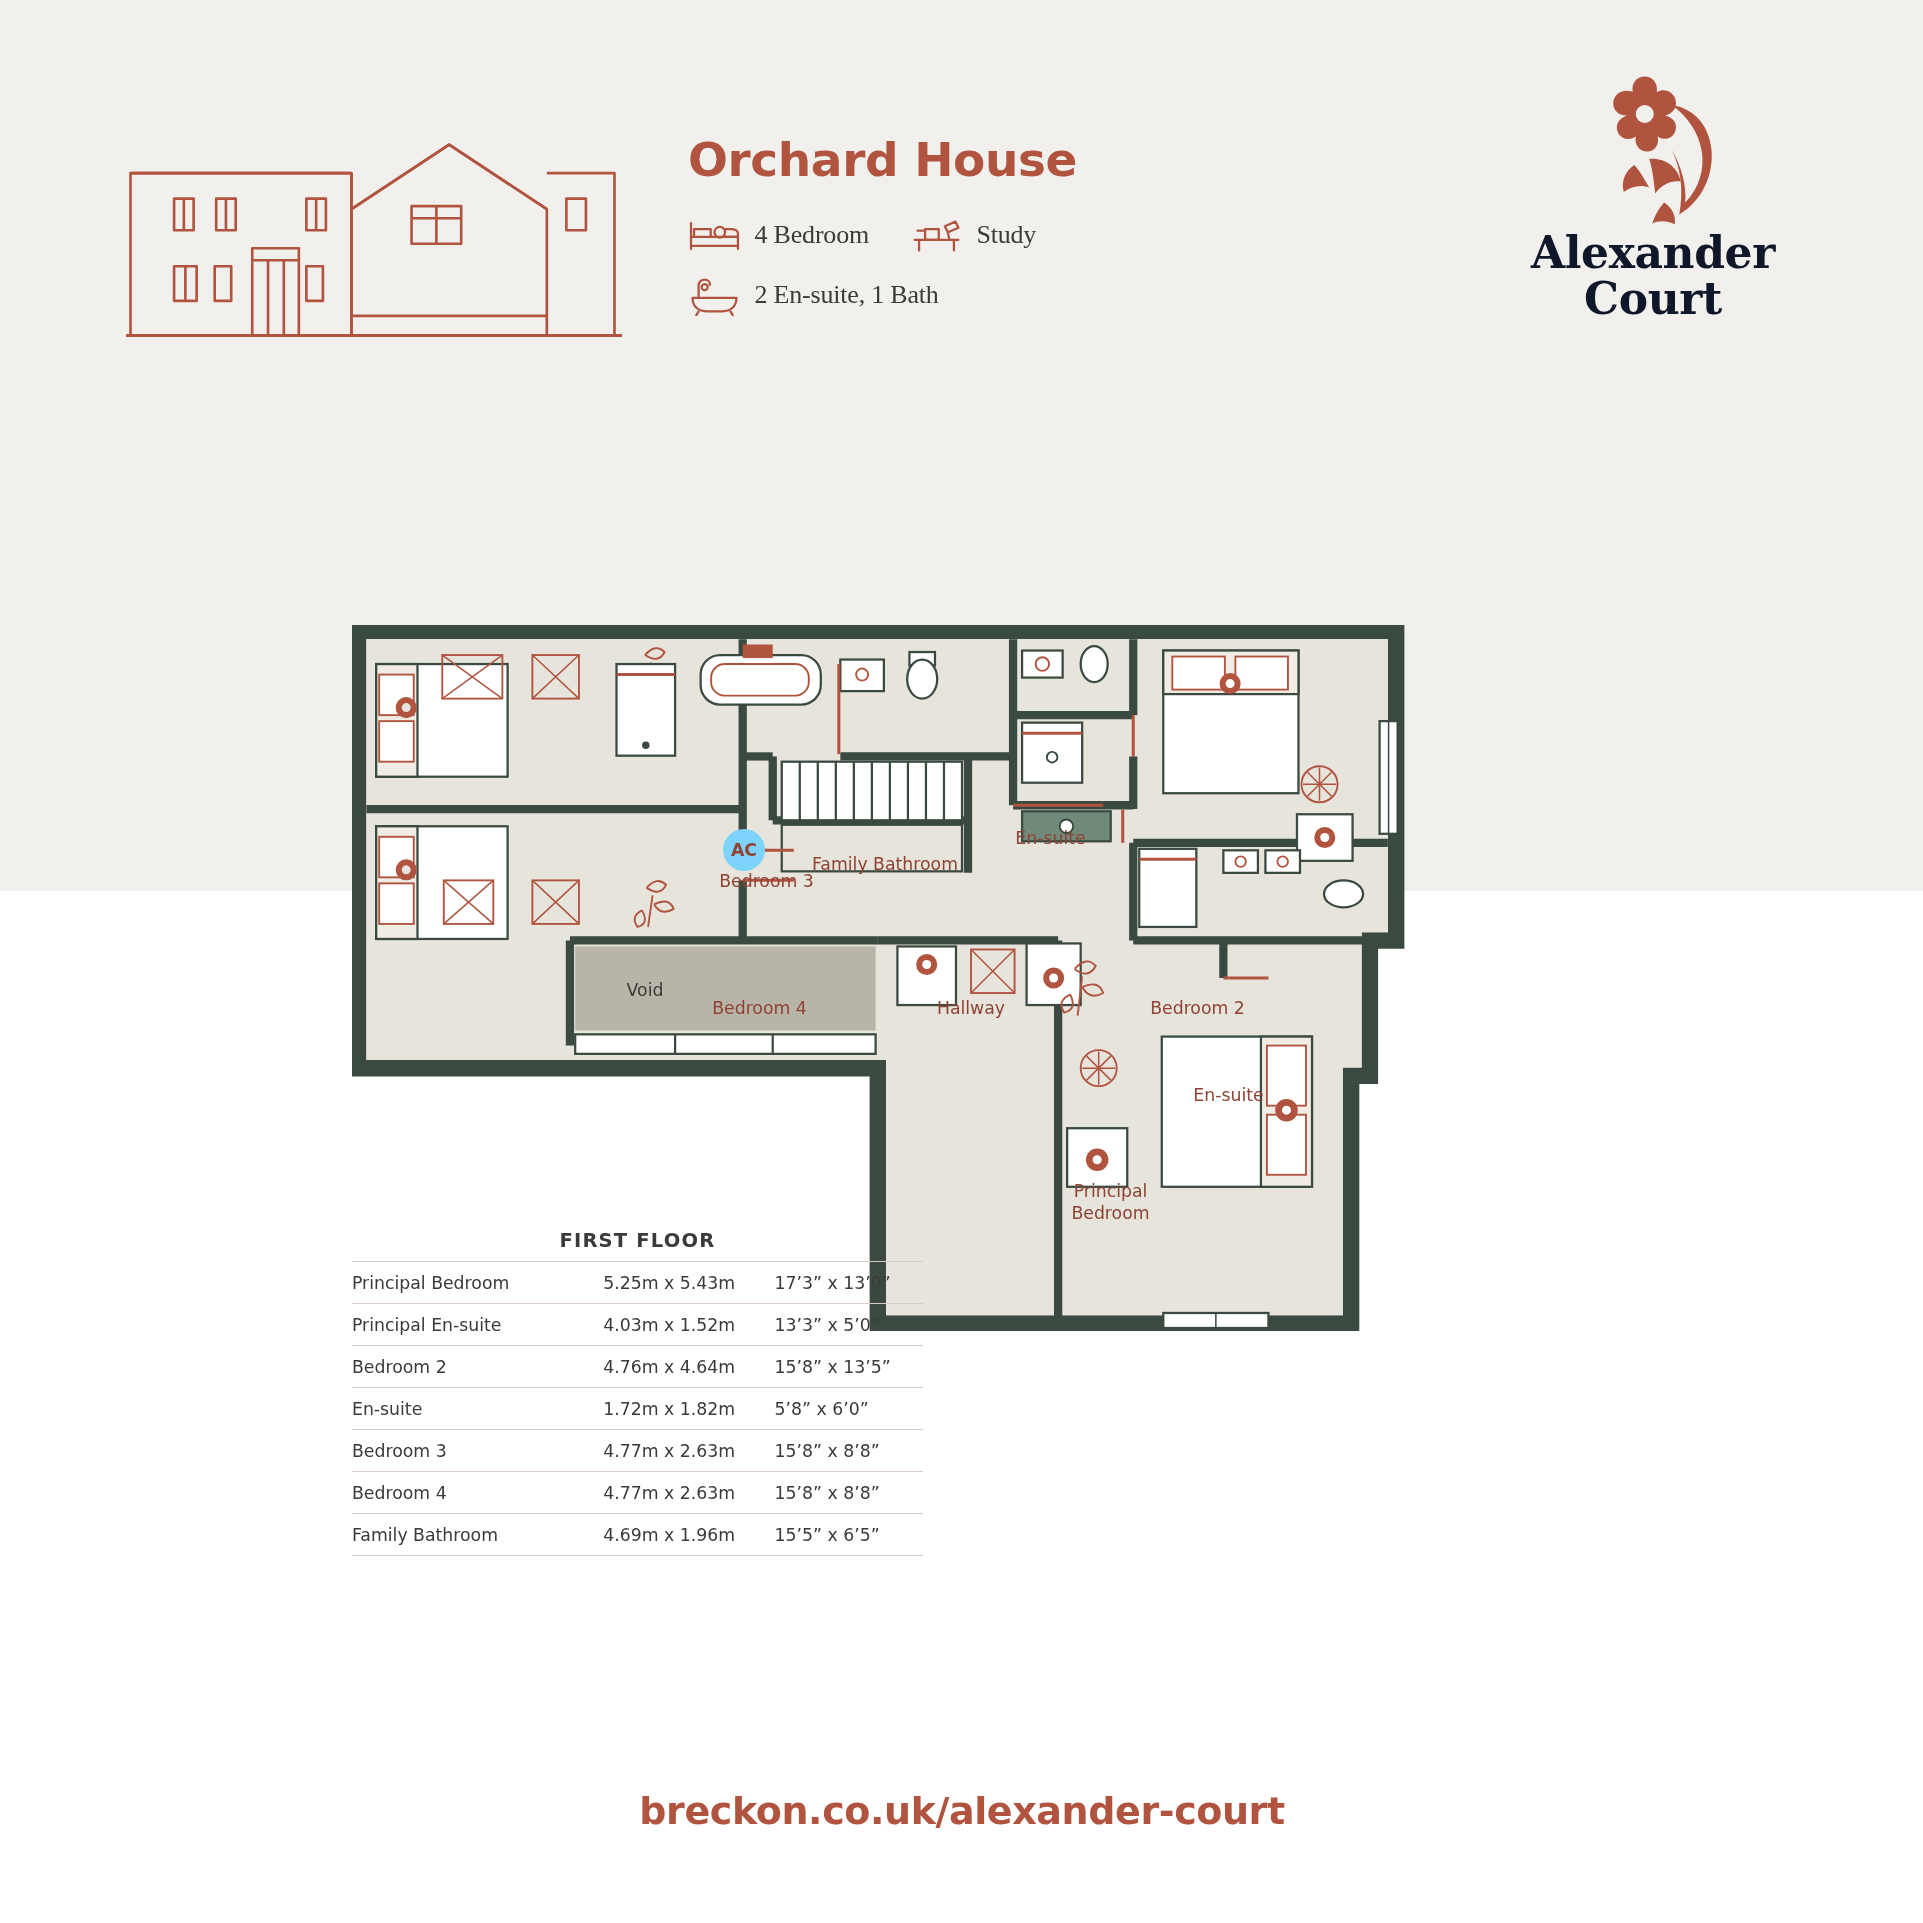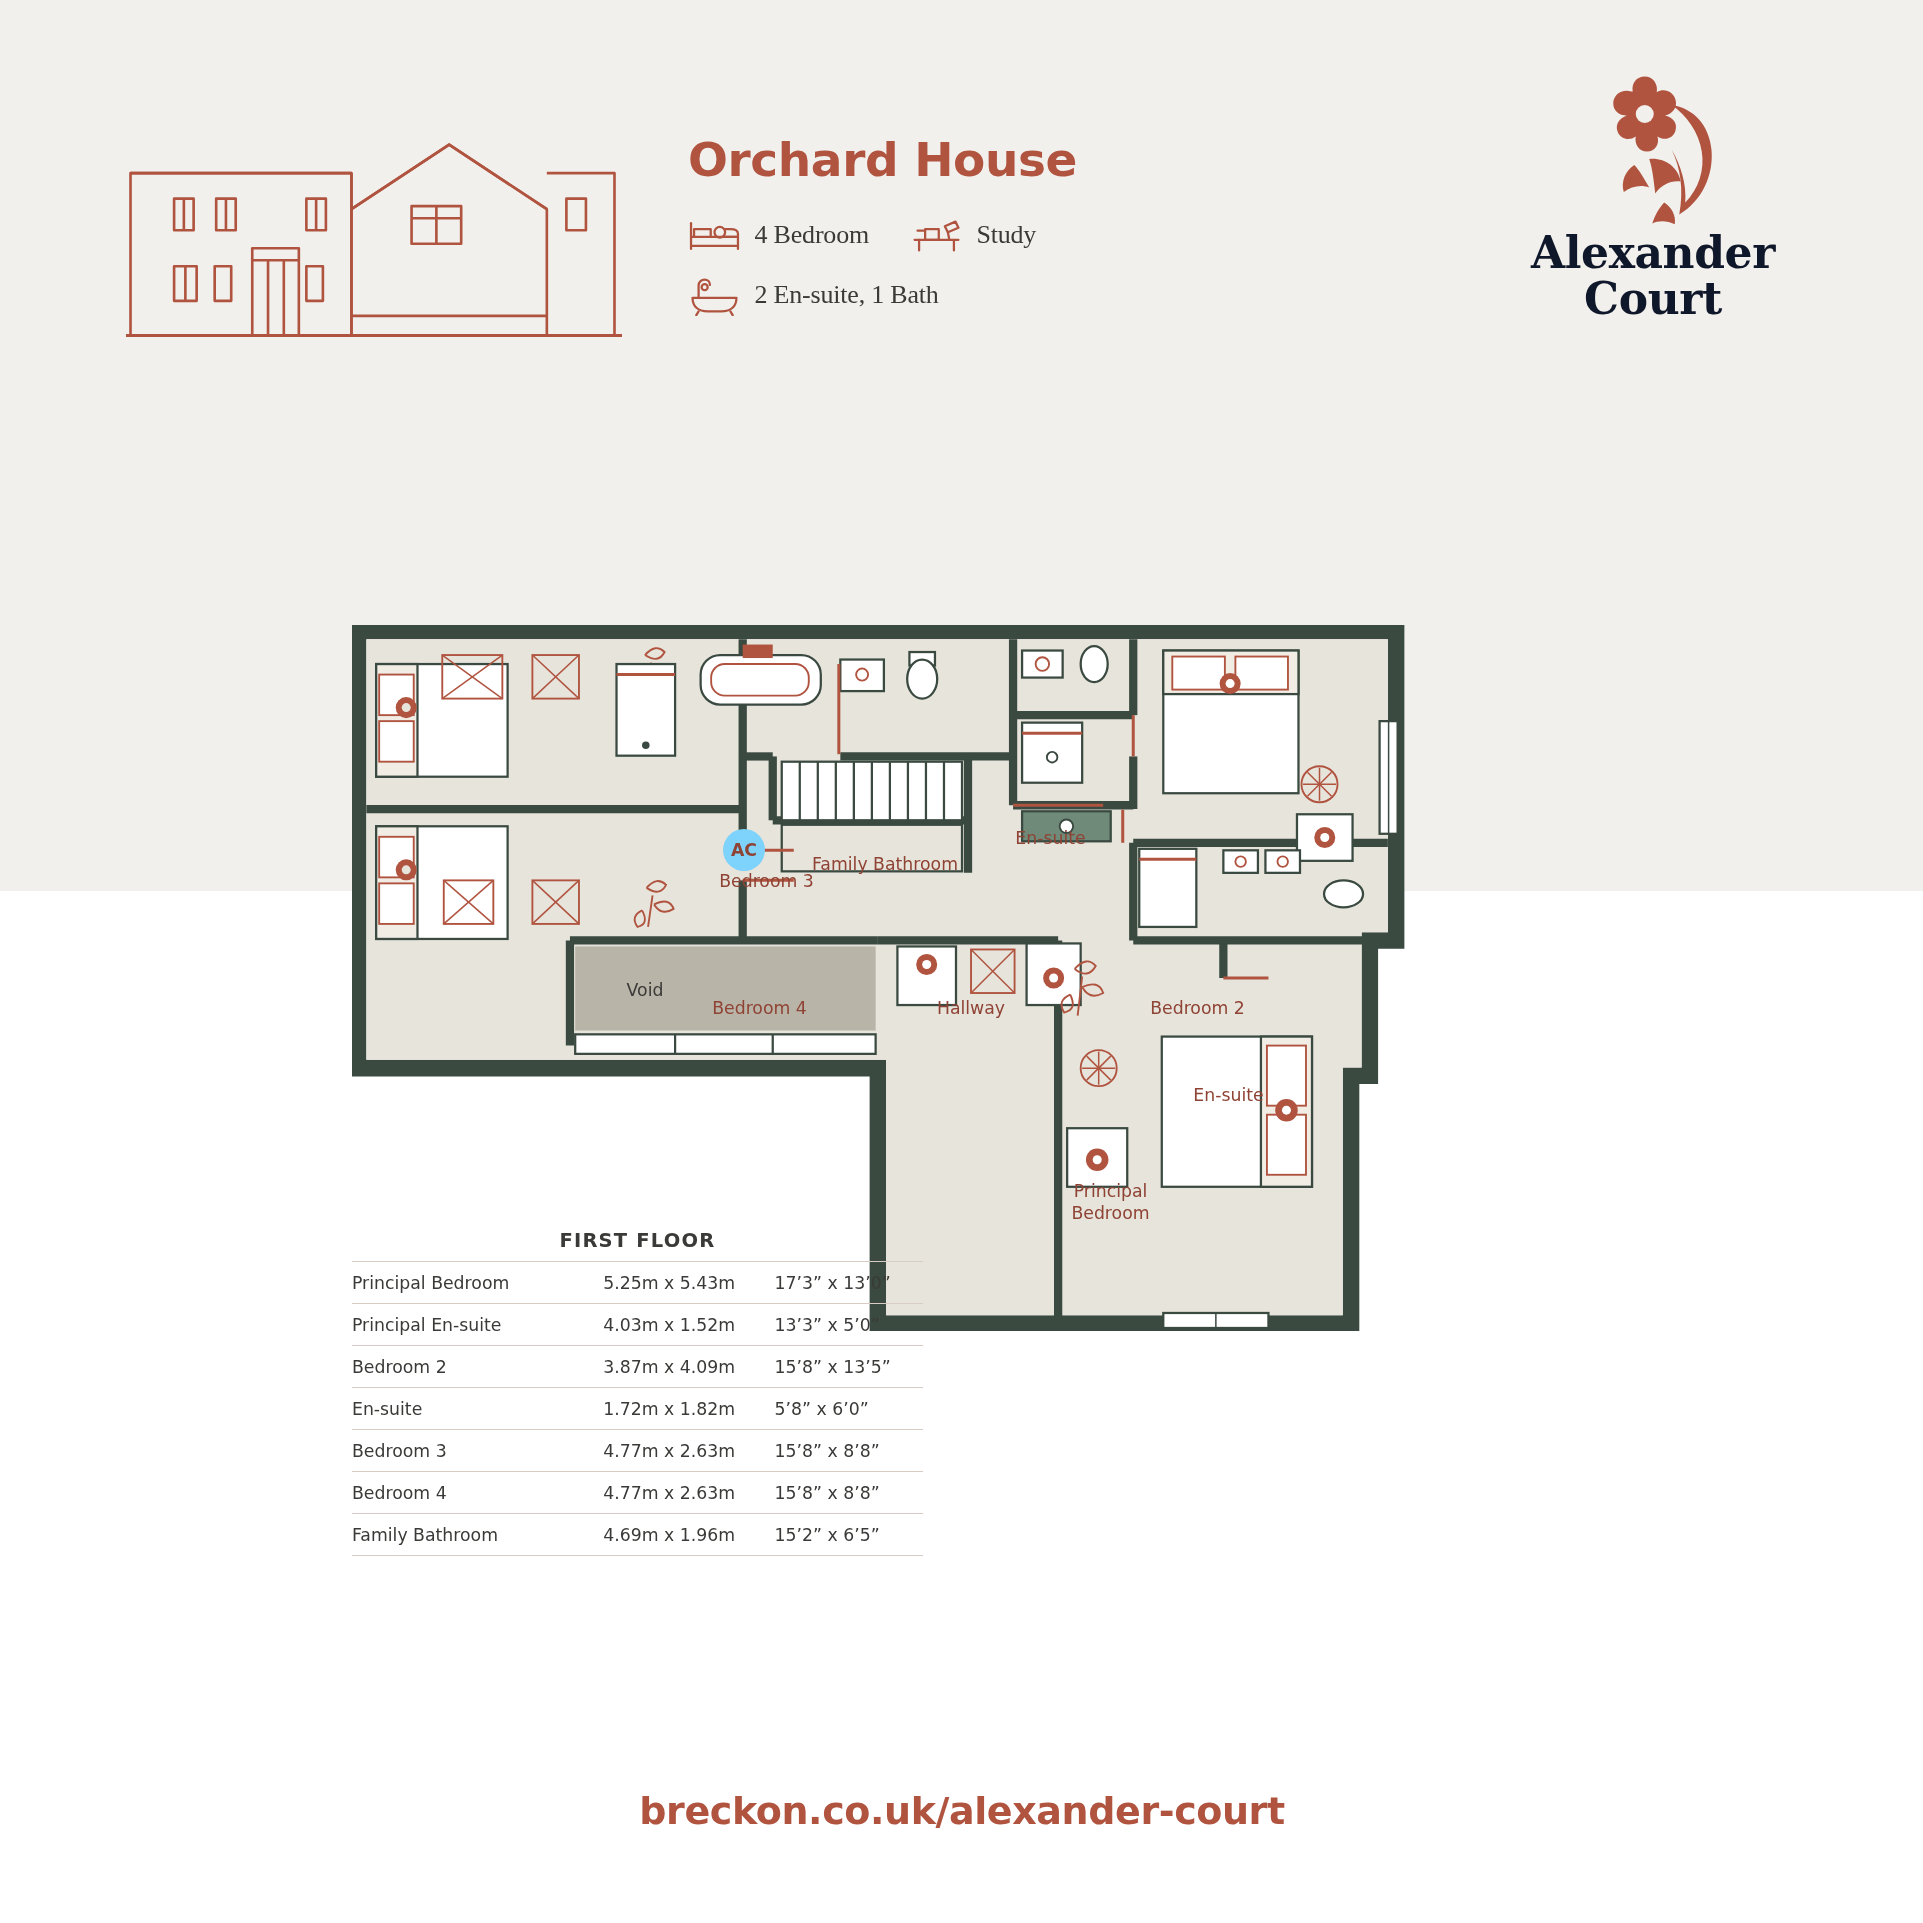--- a/index.html
+++ b/index.html
@@ -563,42 +563,42 @@
           <td class="c-m">5.25m x 5.43m</td>
           <td class="c-ft">17’3”  x  13’0”</td>
         </tr>
         <tr>
           <td class="c-room">Principal En-suite</td>
           <td class="c-m">4.03m x 1.52m</td>
           <td class="c-ft">13’3”  x  5’0”</td>
         </tr>
         <tr>
           <td class="c-room">Bedroom 2</td>
-          <td class="c-m">3.87m x 4.09m</td>
+          <td class="c-m">4.76m x 4.64m</td>
           <td class="c-ft">15’8”  x 13’5”</td>
         </tr>
         <tr>
           <td class="c-room">En-suite</td>
           <td class="c-m">1.72m x 1.82m</td>
           <td class="c-ft">5’8”  x  6’0”</td>
         </tr>
         <tr>
           <td class="c-room">Bedroom 3</td>
           <td class="c-m">4.77m x 2.63m</td>
           <td class="c-ft">15’8”  x  8’8”</td>
         </tr>
         <tr>
           <td class="c-room">Bedroom 4</td>
           <td class="c-m">4.77m x 2.63m</td>
           <td class="c-ft">15’8”  x  8’8”</td>
         </tr>
         <tr>
           <td class="c-room">Family Bathroom</td>
           <td class="c-m">4.69m x 1.96m</td>
-          <td class="c-ft">15’2” x  6’5”</td>
+          <td class="c-ft">15’5” x  6’5”</td>
         </tr>
       </tbody>
     </table>
   </div>
 
   <div class="footer-url">breckon.co.uk/alexander-court</div>
 </div>
 
 
 </body></html>

